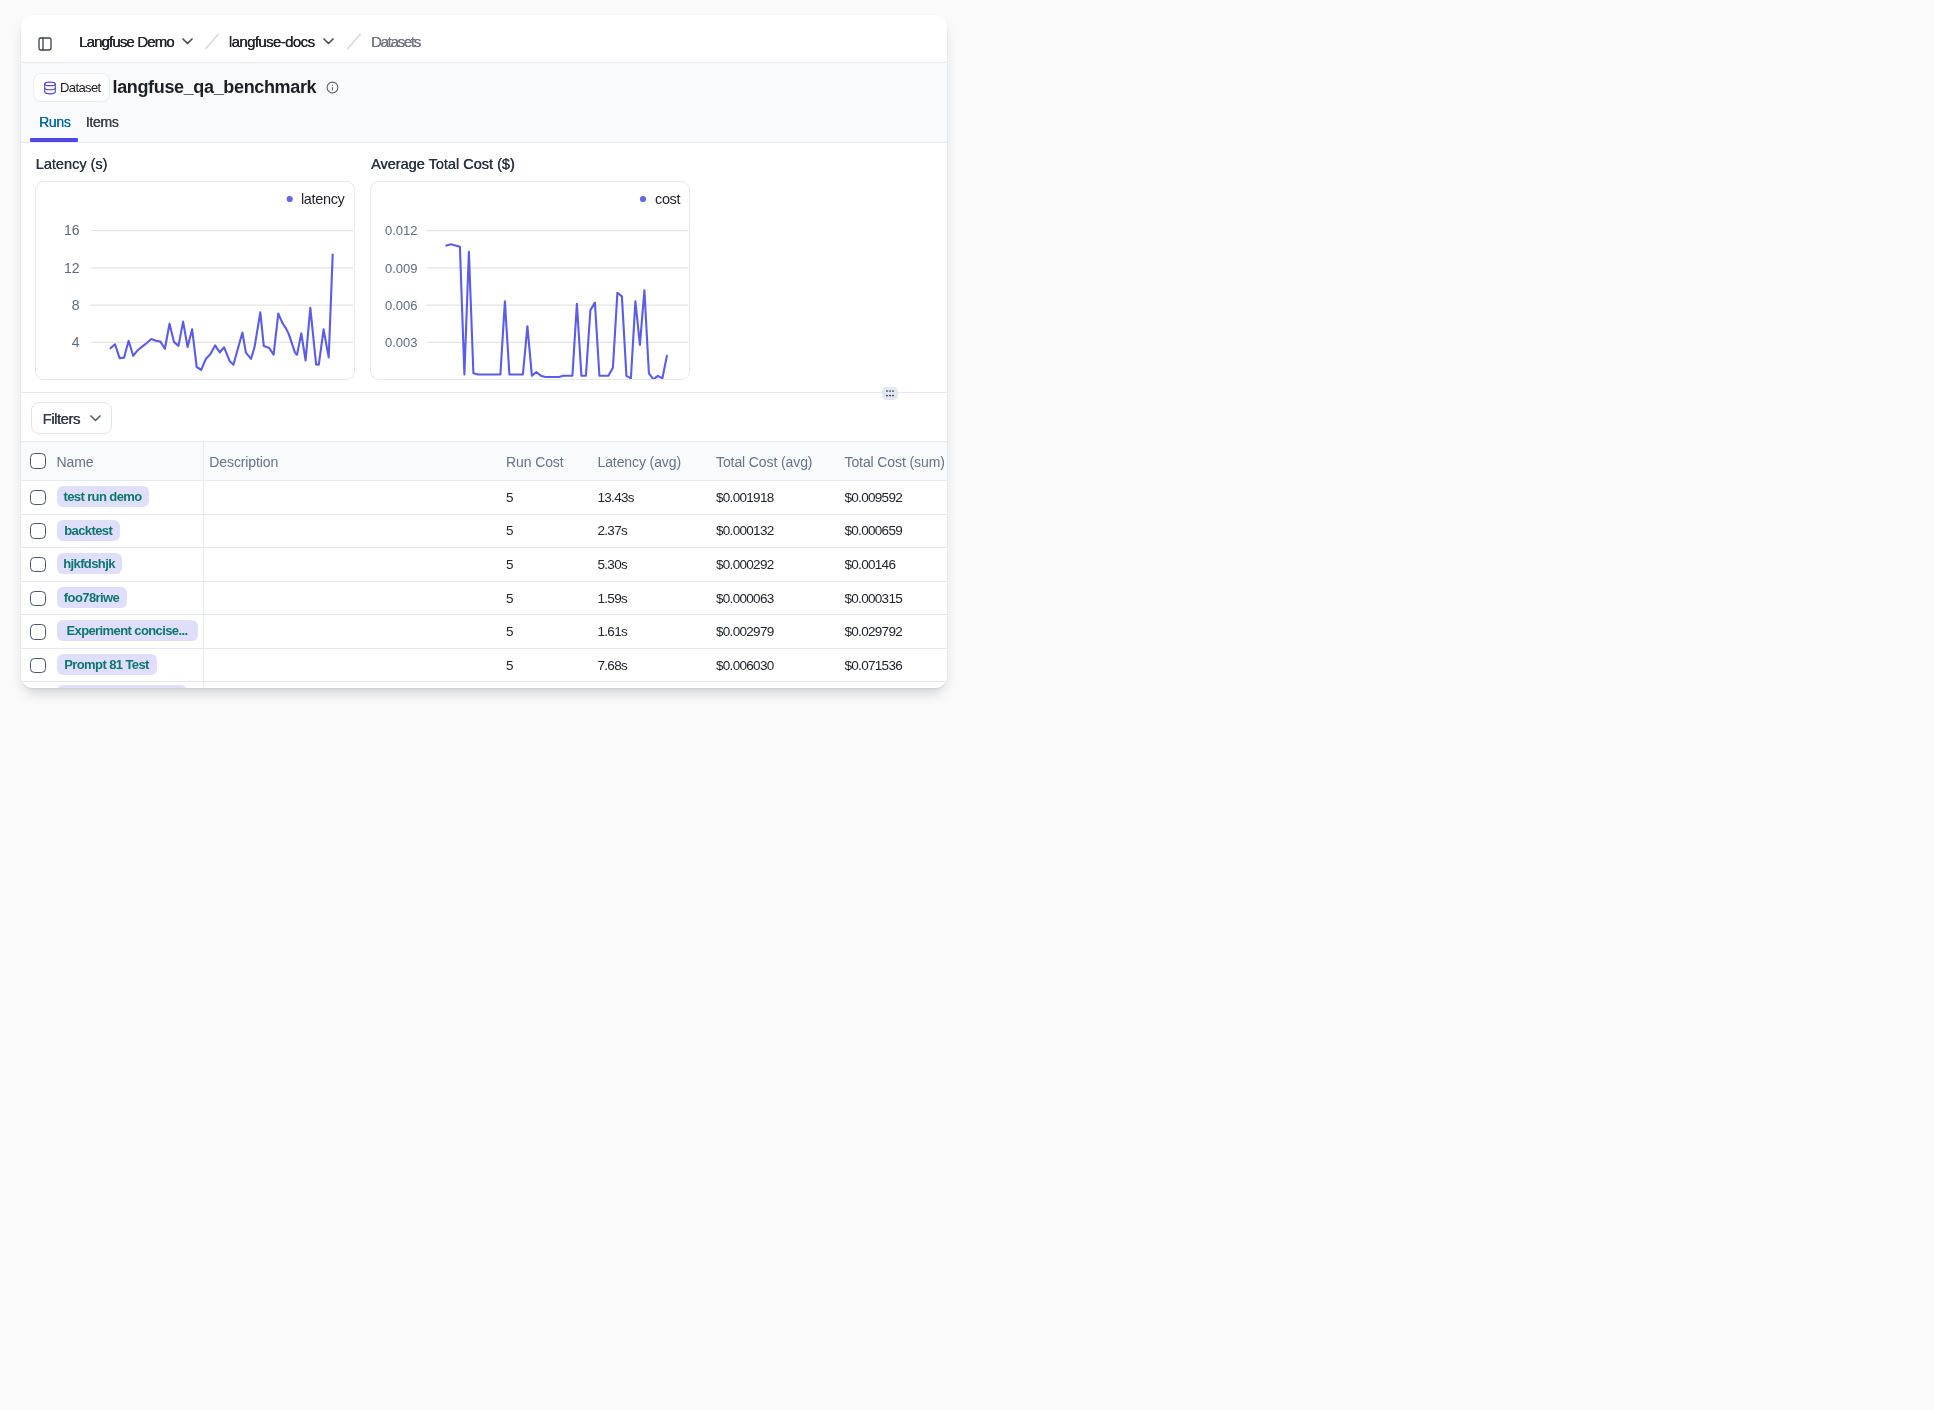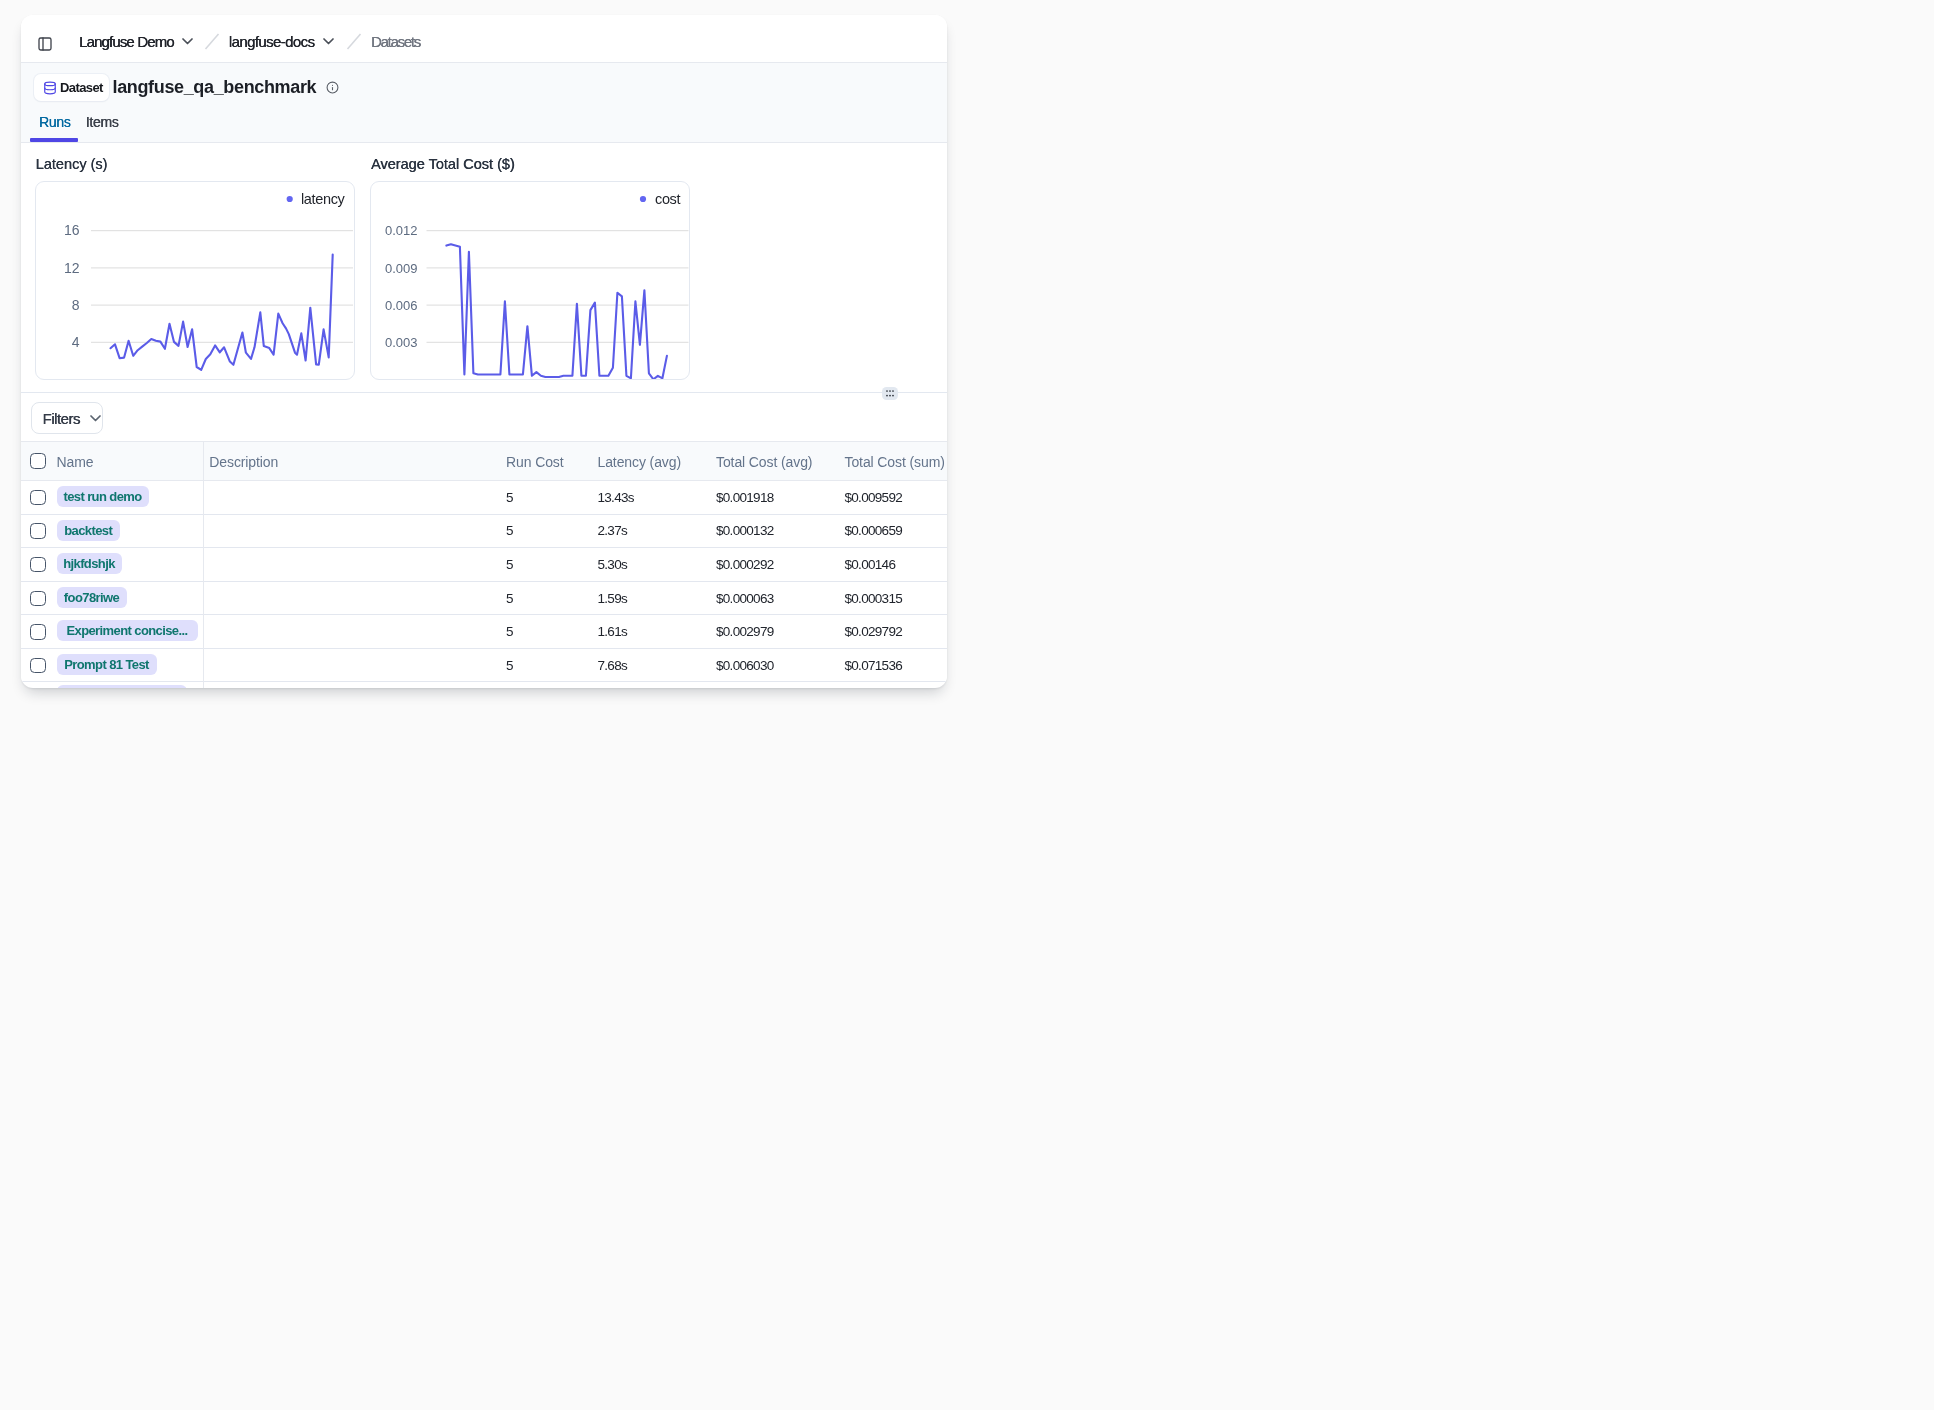--- a/index.html
+++ b/index.html
@@ -8,31 +8,31 @@
   box-shadow:0 1px 2px rgba(16,24,40,.08), 0 8px 14px -4px rgba(16,24,40,.2); overflow:hidden; }
 .abs { position:absolute; }
 
 .topbar { position:absolute; left:0; top:0; width:100%; height:48px; border-bottom:1px solid #e6e9ef; background:#fff; }
 .crumb { position:absolute; top:17.5px; font-size:15px; color:#21242b; white-space:nowrap; text-shadow:0.3px 0 0 currentColor; }
 .crumb.gray { color:#717680; }
 
 .sec2 { position:absolute; left:0; top:48px; width:100%; height:80.3px; background:#f8fafc; border-bottom:1px solid #e6e9ef; }
 .dsbadge { position:absolute; left:13px; top:58.5px; width:75px; height:27.5px; background:#fff; border-radius:7px;
   box-shadow:0 0 0 1px rgba(228,233,241,.6), 0 1px 2px rgba(16,24,40,.05); }
-.dstext { position:absolute; left:39px; top:65px; font-size:13px; font-weight:700; color:#16181d; letter-spacing:-0.6px; }
+.dstext { position:absolute; left:39px; top:65px; font-size:13px; font-weight:400; color:#16181d; letter-spacing:-0.6px; }
 .title { position:absolute; left:91.5px; top:62px; font-size:18px; font-weight:700; color:#1c1f26; letter-spacing:-0.35px; }
 .tab { position:absolute; top:98.8px; font-size:14px; letter-spacing:-0.3px; white-space:nowrap; text-shadow:0.3px 0 0 currentColor; }
 .tabline { position:absolute; left:9px; top:122.9px; width:47.6px; height:4px; background:#4f46e5; border-radius:1px; }
 
 .chartsec { position:absolute; left:0; top:128.3px; width:100%; height:249.7px; background:#fff; border-bottom:1px solid #e3e8f0; }
 .ctitle { position:absolute; top:140.5px; font-size:14.5px; font-weight:400; color:#2a3340; letter-spacing:0px; text-shadow:0.35px 0 0 currentColor; }
 .ccard { position:absolute; top:166px; width:320px; height:198.5px; background:#fff; border:1px solid #e3e8f0; border-radius:9px; }
 .handle { position:absolute; left:861px; top:372px; width:16px; height:12.5px; background:#e2e8f0; border-radius:4.5px; }
 
-.fbtn { position:absolute; left:10px; top:386.8px; width:72px; height:32.5px; border:1px solid #e0e5ec; border-radius:8px; background:#fff; }
+.fbtn { position:absolute; left:10px; top:386.8px; width:81px; height:32.5px; border:1px solid #e0e5ec; border-radius:8px; background:#fff; }
 .fbtn span { position:absolute; left:10.5px; top:7.5px; font-size:15px; color:#343b47; letter-spacing:-0.5px; text-shadow:0.3px 0 0 currentColor; }
 
 .thead { position:absolute; left:0; top:426px; width:100%; height:40px; background:#f8fafc; border-top:1px solid #e6e9ef; border-bottom:1px solid #e6e9ef; }
 .th { position:absolute; top:438.5px; font-size:14px; color:#64748b; letter-spacing:-0.1px; white-space:nowrap; }
 .vline { position:absolute; left:181.5px; top:426px; width:1px; height:246.5px; background:#e6e9ef; }
 .row { position:absolute; left:0; width:100%; height:33.55px; border-bottom:1px solid #e3e7ef; background:#fff; }
 .cb { position:absolute; left:9px; width:15.5px; height:15.5px; border:1.5px solid #475569; border-radius:4.5px; background:#fff; }
 .badge { position:absolute; left:35.5px; height:21px; background:#dfdffc; border-radius:6px; color:#0f766e;
   font-size:13px; font-weight:700; letter-spacing:-0.6px; text-align:center; line-height:21px; overflow:hidden; }
 .cell { position:absolute; font-size:13.5px; color:#20242c; letter-spacing:-0.7px; }

